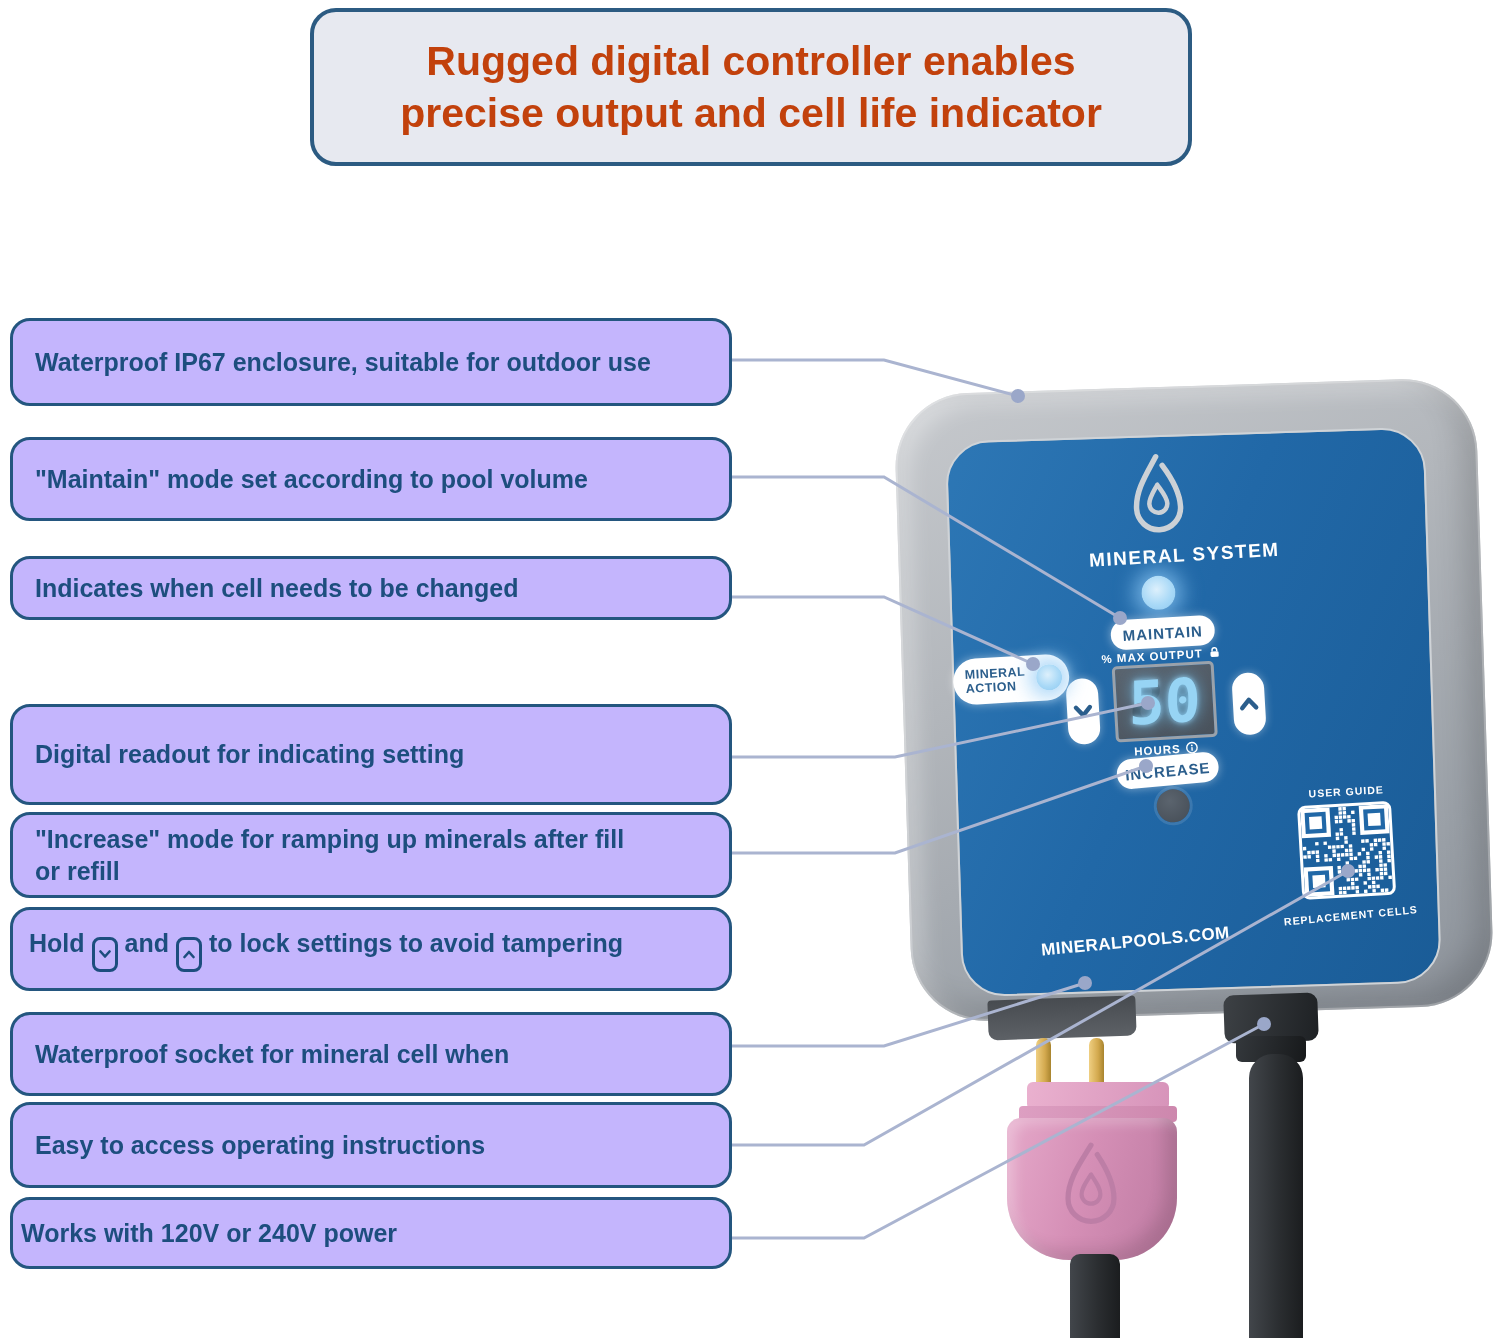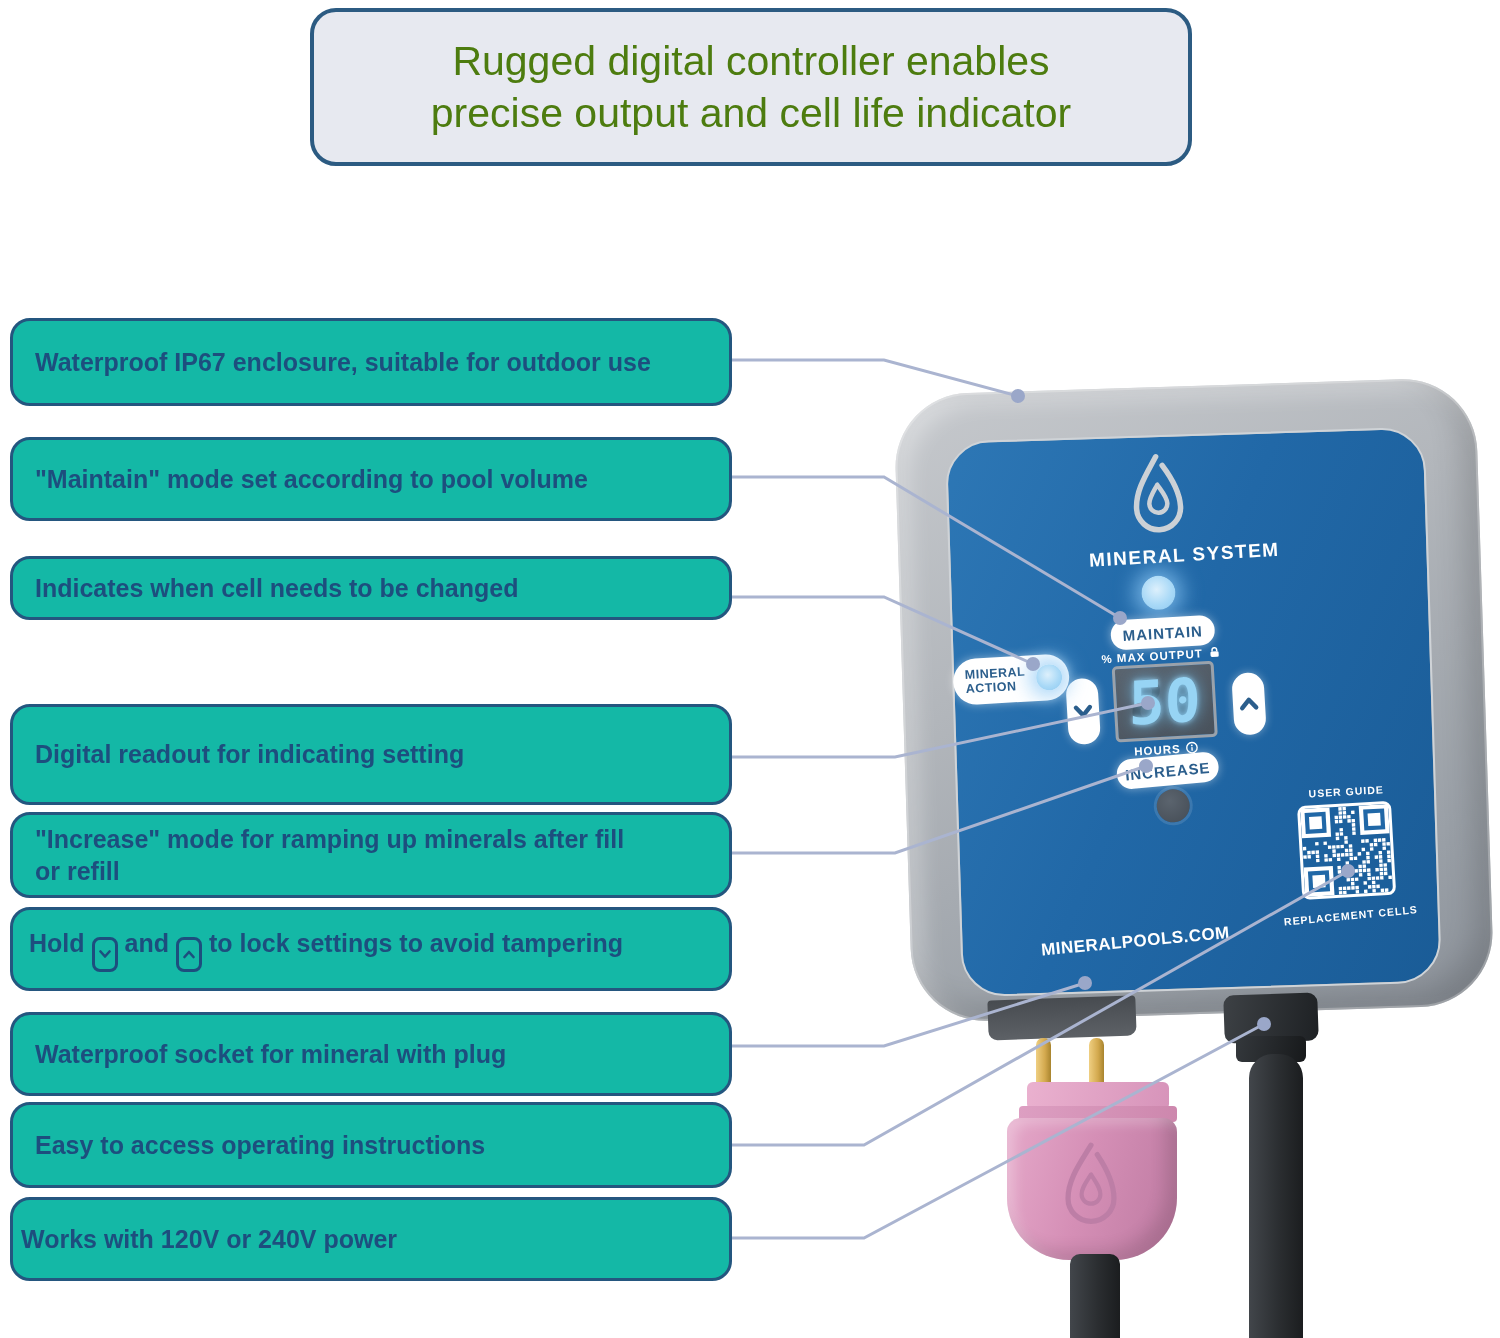--- a/index.html
+++ b/index.html
@@ -5,27 +5,27 @@
   html,body{margin:0;padding:0;}
   body{
     width:1500px;height:1338px;position:relative;background:#ffffff;
     font-family:"Liberation Sans", sans-serif;overflow:hidden;
   }
   
   .title-box{
     position:absolute;left:310px;top:8px;width:882px;height:158px;
     background:#e7e9f0;border:4px solid #2c5b82;border-radius:26px;
     display:flex;flex-direction:column;align-items:center;justify-content:center;
-    color:#4d7c0f;font-weight:normal;font-size:41px;line-height:1.27;text-align:center;
+    color:#c2410c;font-weight:bold;font-size:41px;line-height:1.27;text-align:center;
     box-sizing:border-box;
   }
   
   .callout{
     position:absolute;left:10px;width:722px;box-sizing:border-box;
-    background:#14b8a6;border:3px solid #24567f;border-radius:20px;
+    background:#c4b5fd;border:3px solid #24567f;border-radius:20px;
     display:flex;flex-direction:column;justify-content:center;
     padding-left:22px;color:#1d4e7e;font-weight:bold;font-size:25px;line-height:1.3;
     white-space:nowrap;
   }
   .key{
     display:inline-flex;align-items:center;justify-content:center;
     width:20px;height:29px;border:3px solid #1d4e7e;border-radius:8px;
     margin:0 7px;vertical-align:-7px;
   }
   
@@ -155,26 +155,26 @@
           <polyline points="1.5,1.5 6,6.5 10.5,1.5" fill="none" stroke="#1d4e7e" stroke-width="2.6" stroke-linecap="round" stroke-linejoin="round"></polyline>
         </svg>
       </span><span>and</span><span class="key">
         <svg width="12" height="9" viewBox="0 0 12 9">
           <polyline points="1.5,7 6,2 10.5,7" fill="none" stroke="#1d4e7e" stroke-width="2.6" stroke-linecap="round" stroke-linejoin="round"></polyline>
         </svg>
       </span><span>to lock settings to avoid tampering</span>
   </div>
 </div>
 <div class="callout" style="top:1012px;height:84px;">
-  <div>Waterproof socket for mineral with plug</div>
+  <div>Waterproof socket for mineral cell when</div>
 </div>
 <div class="callout" style="top:1102px;height:86px;">
   <div>Easy to access operating instructions</div>
 </div>
-<div class="callout" style="top:1197px;height:84px;padding-left:8px;">
+<div class="callout" style="top:1197px;height:72px;padding-left:8px;">
   <div>Works with 120V or 240V power</div>
 </div>
 
 <div class="device">
   <div class="enclosure"></div>
   <div class="panel">
     <div class="panel-content">
 
       <svg style="position:absolute;left:185px;top:14px;" width="60" height="92" viewBox="0 0 60 92">
         <path d="M30 5 C19 23 8 38 8 56 a22 22 0 0 0 44 0 C52 40 44 26 36 14" fill="none" stroke="#ccd1d6" stroke-width="5.5" stroke-linecap="round"></path>

